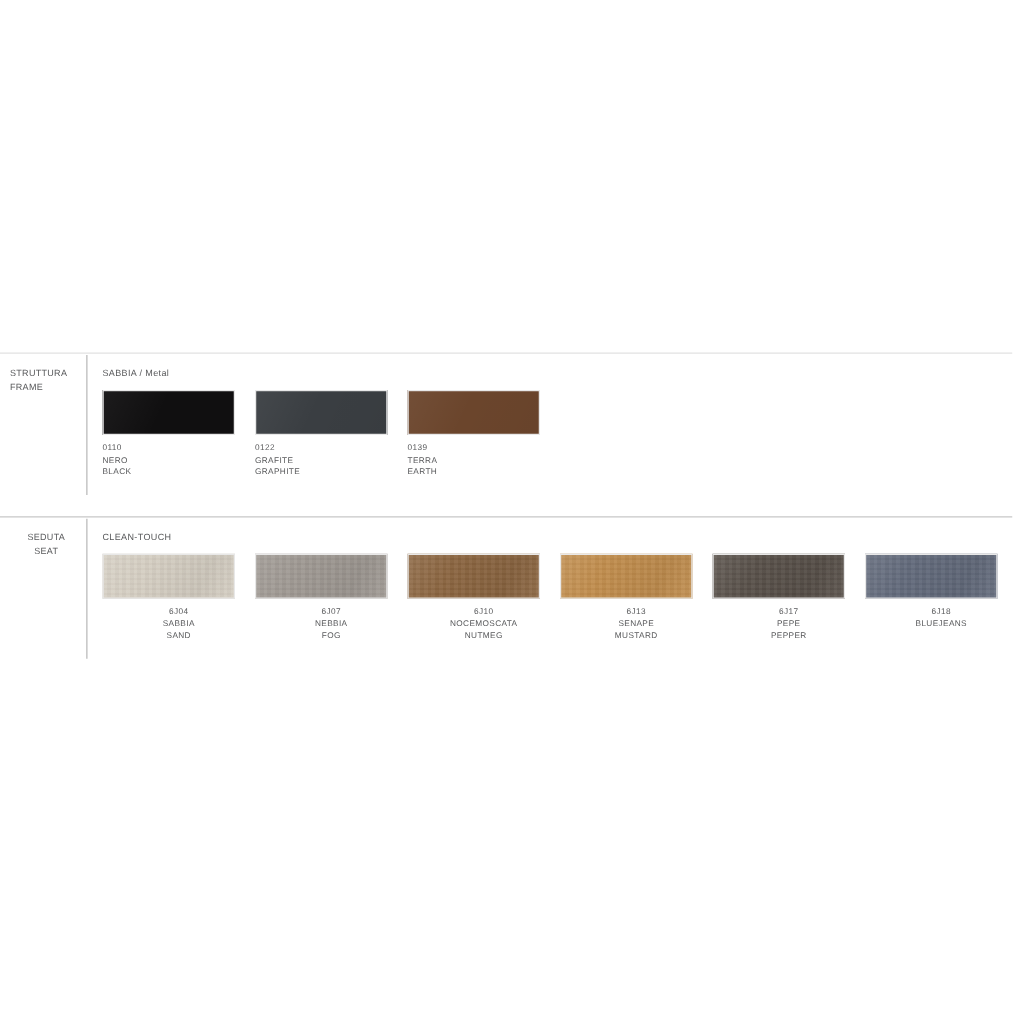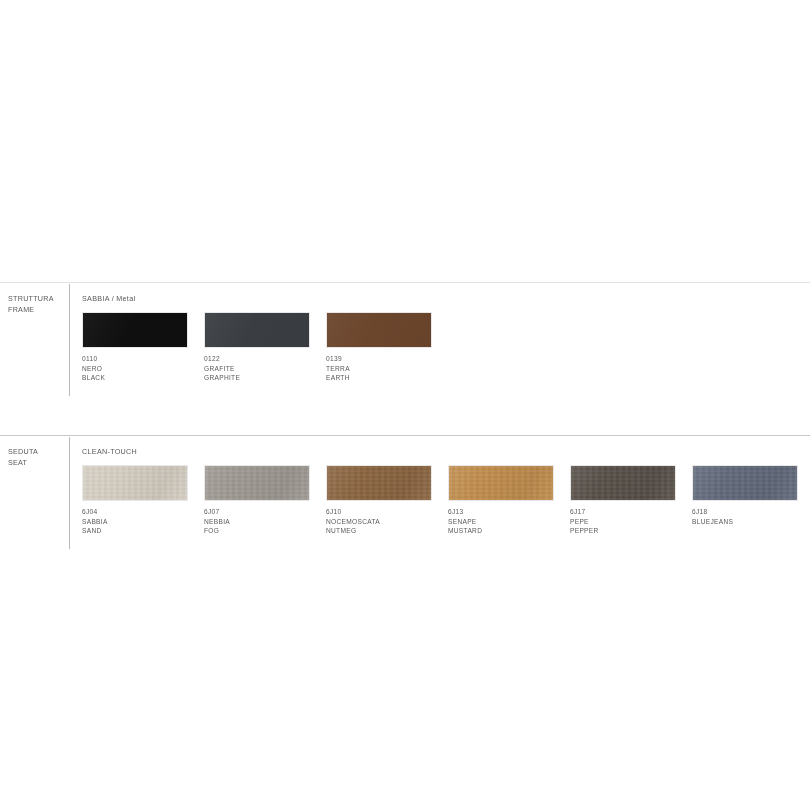--- a/index.html
+++ b/index.html
@@ -25,21 +25,21 @@
     text-decoration: underline;
   }
 
   
   .section {
     position: absolute;
     left: 0;
     width: 810px;
   }
   #section-frame { top: 282px; }
-  #section-seat  { top: 435px; }
+  #section-seat  { top: 413px; text-align: center; }
 
   .section-rule {
     position: absolute;
     left: 0;
     top: 0;
     width: 810px;
     height: 1px;
     background: #c8c8c8;
   }
   #section-frame .section-rule { background: #e2e2e2; }

